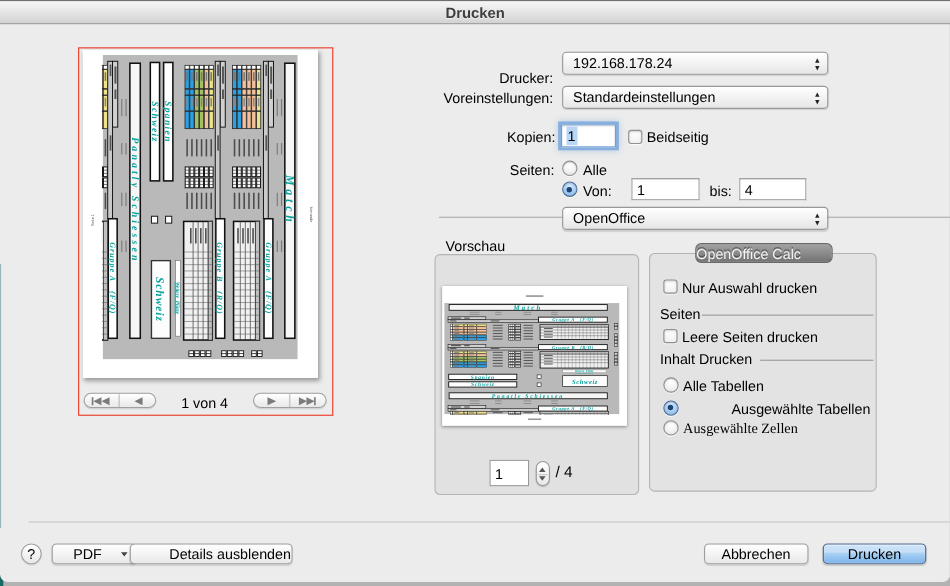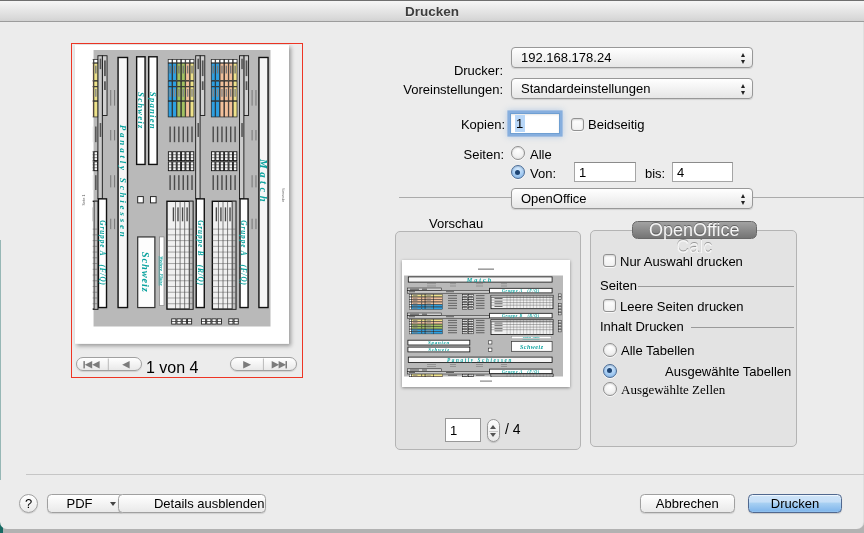--- a/index.html
+++ b/index.html
@@ -473,44 +473,44 @@
     <rect x="7.4" y="4.1" width="1.5" height="7.3"></rect>
     <path d="M16.2 4.1 L8.8 7.75 L16.2 11.4 Z"></path>
       <path d="M23.6 4.1 L16.2 7.75 L23.6 11.4 Z"></path>
     <path d="M53.6 4.1 L46.2 7.75 L53.6 11.4 Z"></path>
     <path d="M167.2 4.1 L175.1 7.75 L167.2 11.4 Z"></path>
     <path d="M195.7 4.1 L203.1 7.75 L195.7 11.4 Z"></path>
       <path d="M202.6 4.1 L210 7.75 L202.6 11.4 Z"></path>
     <rect x="209.5" y="4.1" width="1.5" height="7.3"></rect>
   </g>
 </svg>
-<div class="txt" style="left:146px; top:359px; width:80px; text-align:left; font-size:16px;">1 von 4</div>
-
-<div class="txt" style="left:405px; top:216px;margin-left:24px;">Vorschau</div>
+<div class="txt" style="left:146px; top:359px; width:80px; text-align:center; font-size:13px;">1 von 4</div>
+
+<div class="txt" style="left:405px; top:216px;">Vorschau</div>
 <div class="panel" style="left:395px; top:231px; width:186px; height:219px; background:#e1e1e1;"></div>
 <svg style="position:absolute; left:402px; top:260px; box-shadow:0 1px 3px rgba(0,0,0,0.4);" width="168" height="127" viewBox="0 0 168 127">
   <rect x="0" y="0" width="168" height="127" fill="#ffffff"></rect>
   <use href="#sheet" transform="translate(2 15.5)"></use>
   <rect x="76" y="8.5" width="16" height="1.3" fill="#888"></rect>
   <rect x="78" y="120.5" width="12" height="1.2" fill="#888"></rect>
 </svg>
 <div class="field" style="left:445px; top:418px; width:36px; height:24px; border-color:#989898;">
     <span style="top:4px;">1</span>
   </div>
 <div style="position:absolute; left:486.5px; top:419px; width:13px; height:23px; border:1px solid #979797; border-radius:6.5px;
   background:linear-gradient(#fdfdfd,#e9e9e9); box-shadow:0 1px 1px rgba(0,0,0,0.15);">
   <i style="position:absolute; left:2.6px; top:4.5px; width:0; height:0; border-left:3.1px solid transparent; border-right:3.1px solid transparent; border-bottom:4.5px solid #555;"></i>
   <i style="position:absolute; left:2.6px; bottom:4.5px; width:0; height:0; border-left:3.1px solid transparent; border-right:3.1px solid transparent; border-top:4.5px solid #555;"></i>
   <i style="position:absolute; left:1px; right:1px; top:10.5px; height:1px; background:#c9c9c9;"></i>
 </div>
 <div class="txt" style="left:505px; top:421px; font-size:14px;">/ 4</div>
 
 <div class="panel" style="left:589.5px; top:230px; width:207.5px; height:217px; background:#e3e3e3;"></div>
 <div style="position:absolute; left:632px; top:220.5px; width:124.5px; height:18px; border:1px solid #686868; border-radius:5.5px;
-  background:linear-gradient(#a2a2a2,#747474); text-align:center; line-height:17px; font-size:18px; color:#f5f5f5;
+  background:linear-gradient(#a2a2a2,#747474); text-align:left; line-height:17px; font-size:13px; color:#f5f5f5;
   text-shadow:0 -1px 0 rgba(0,0,0,0.35);">OpenOffice Calc</div>
 
 <div class="cb" style="left:602.5px; top:254px;"></div>
 <div class="txt" style="left:620px; top:254px;">Nur Auswahl drucken</div>
 <div class="txt" style="left:600px; top:278px;">Seiten</div>
 <div class="hline" style="left:638px; top:285.5px; width:156px; background:#9a9a9a;"></div>
 <div class="cb" style="left:602.5px; top:299px;"></div>
 <div class="txt" style="left:620px; top:299px;">Leere Seiten drucken</div>
 <div class="txt" style="left:600px; top:319px;">Inhalt Drucken</div>
 <div class="hline" style="left:691px; top:326.5px; width:103px; background:#9a9a9a;"></div>

